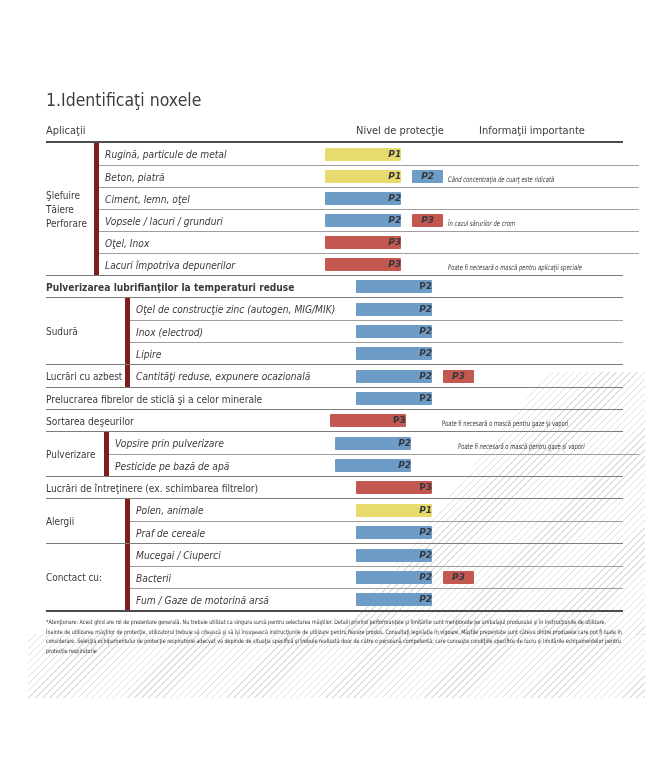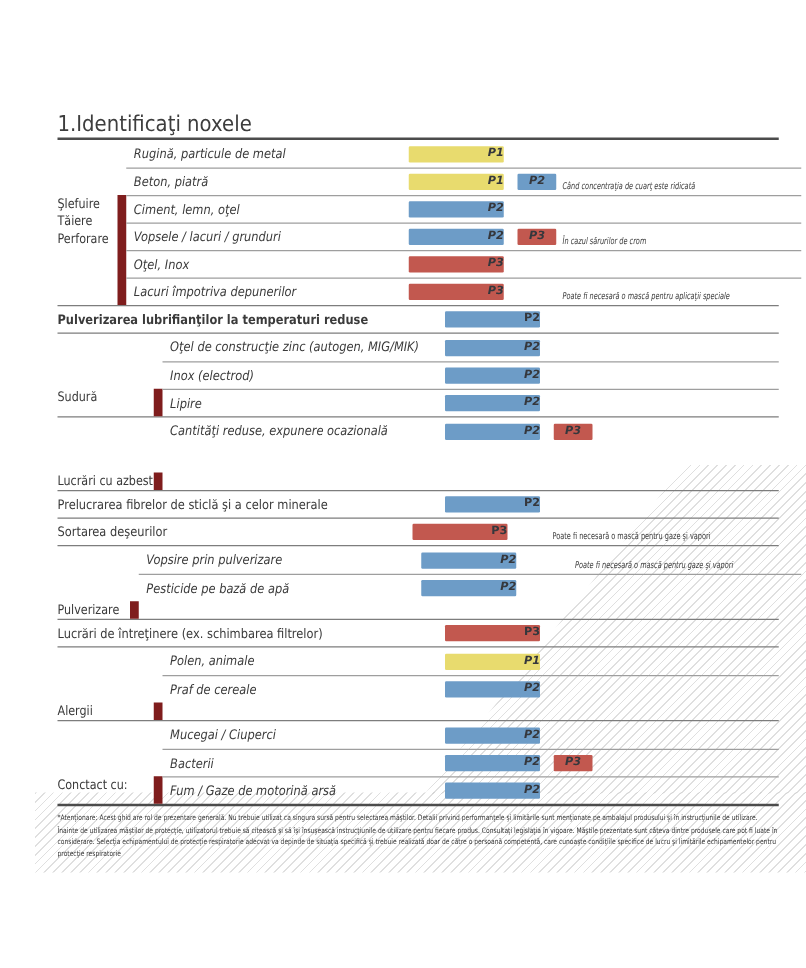--- a/index.html
+++ b/index.html
@@ -34,22 +34,22 @@
   .h-level { width:123px; }
   .h-info  { flex:1; }
   .h-text  { display:inline-block; transform:scaleX(0.9); transform-origin:left bottom; }
 
   .tbody { border-top:2px solid #4c4c4c; border-bottom:2px solid #4c4c4c; }
 
   .tsection { display:flex; }
   .tsection + .tsection { border-top:1px solid #7d7d7d; }
 
   .g-label {
-    width:84px; display:flex; flex-direction:column; 
-    border-right:7px solid #7f1d1d; font-size:10.5px; line-height:14px; color:#3a3a3a;margin-top:44px;
+    width:84px; display:flex; flex-direction:column; justify-content:center;
+    border-right:5px solid #7f1d1d; font-size:10.5px; line-height:14px; color:#3a3a3a;
   }
   .g-label div { white-space:nowrap; transform:scaleX(0.85); transform-origin:left center; }
 
   .g-rows { flex:1; }
   .trow { display:flex; height:22px; align-items:center;font-style:italic; }
   .trow + .trow { border-top:1px solid #9e9e9e; }
 
   .cell-item {
     width:226px; padding-left:7px; font-size:10.5px; color:#3a3a3a;
     white-space:nowrap; transform:scaleX(0.87); transform-origin:left center;
@@ -85,20 +85,31 @@
 </head>
 <body>
 
 <div class="page">
   <div class="hatch hatch-a"></div>
   <div class="hatch hatch-b"></div>
 
   <div class="content">
     <div class="title">1.Identificaţi noxele</div>
 
+    <div class="thead">
+      <div class="h-app">
+        <span class="h-text">Aplicaţii</span>
+      </div>
+      <div class="h-level">
+        <span class="h-text">Nivel de protecţie</span>
+      </div>
+      <div class="h-info">
+        <span class="h-text">Informaţii importante</span>
+      </div>
+    </div>
 
     <div class="tbody">
         <div class="tsection tgroup">
           <div class="g-label">
             <div>Şlefuire</div>
             <div>Tăiere</div>
             <div>Perforare</div>
           </div>
           <div class="g-rows">
             <div class="trow">

